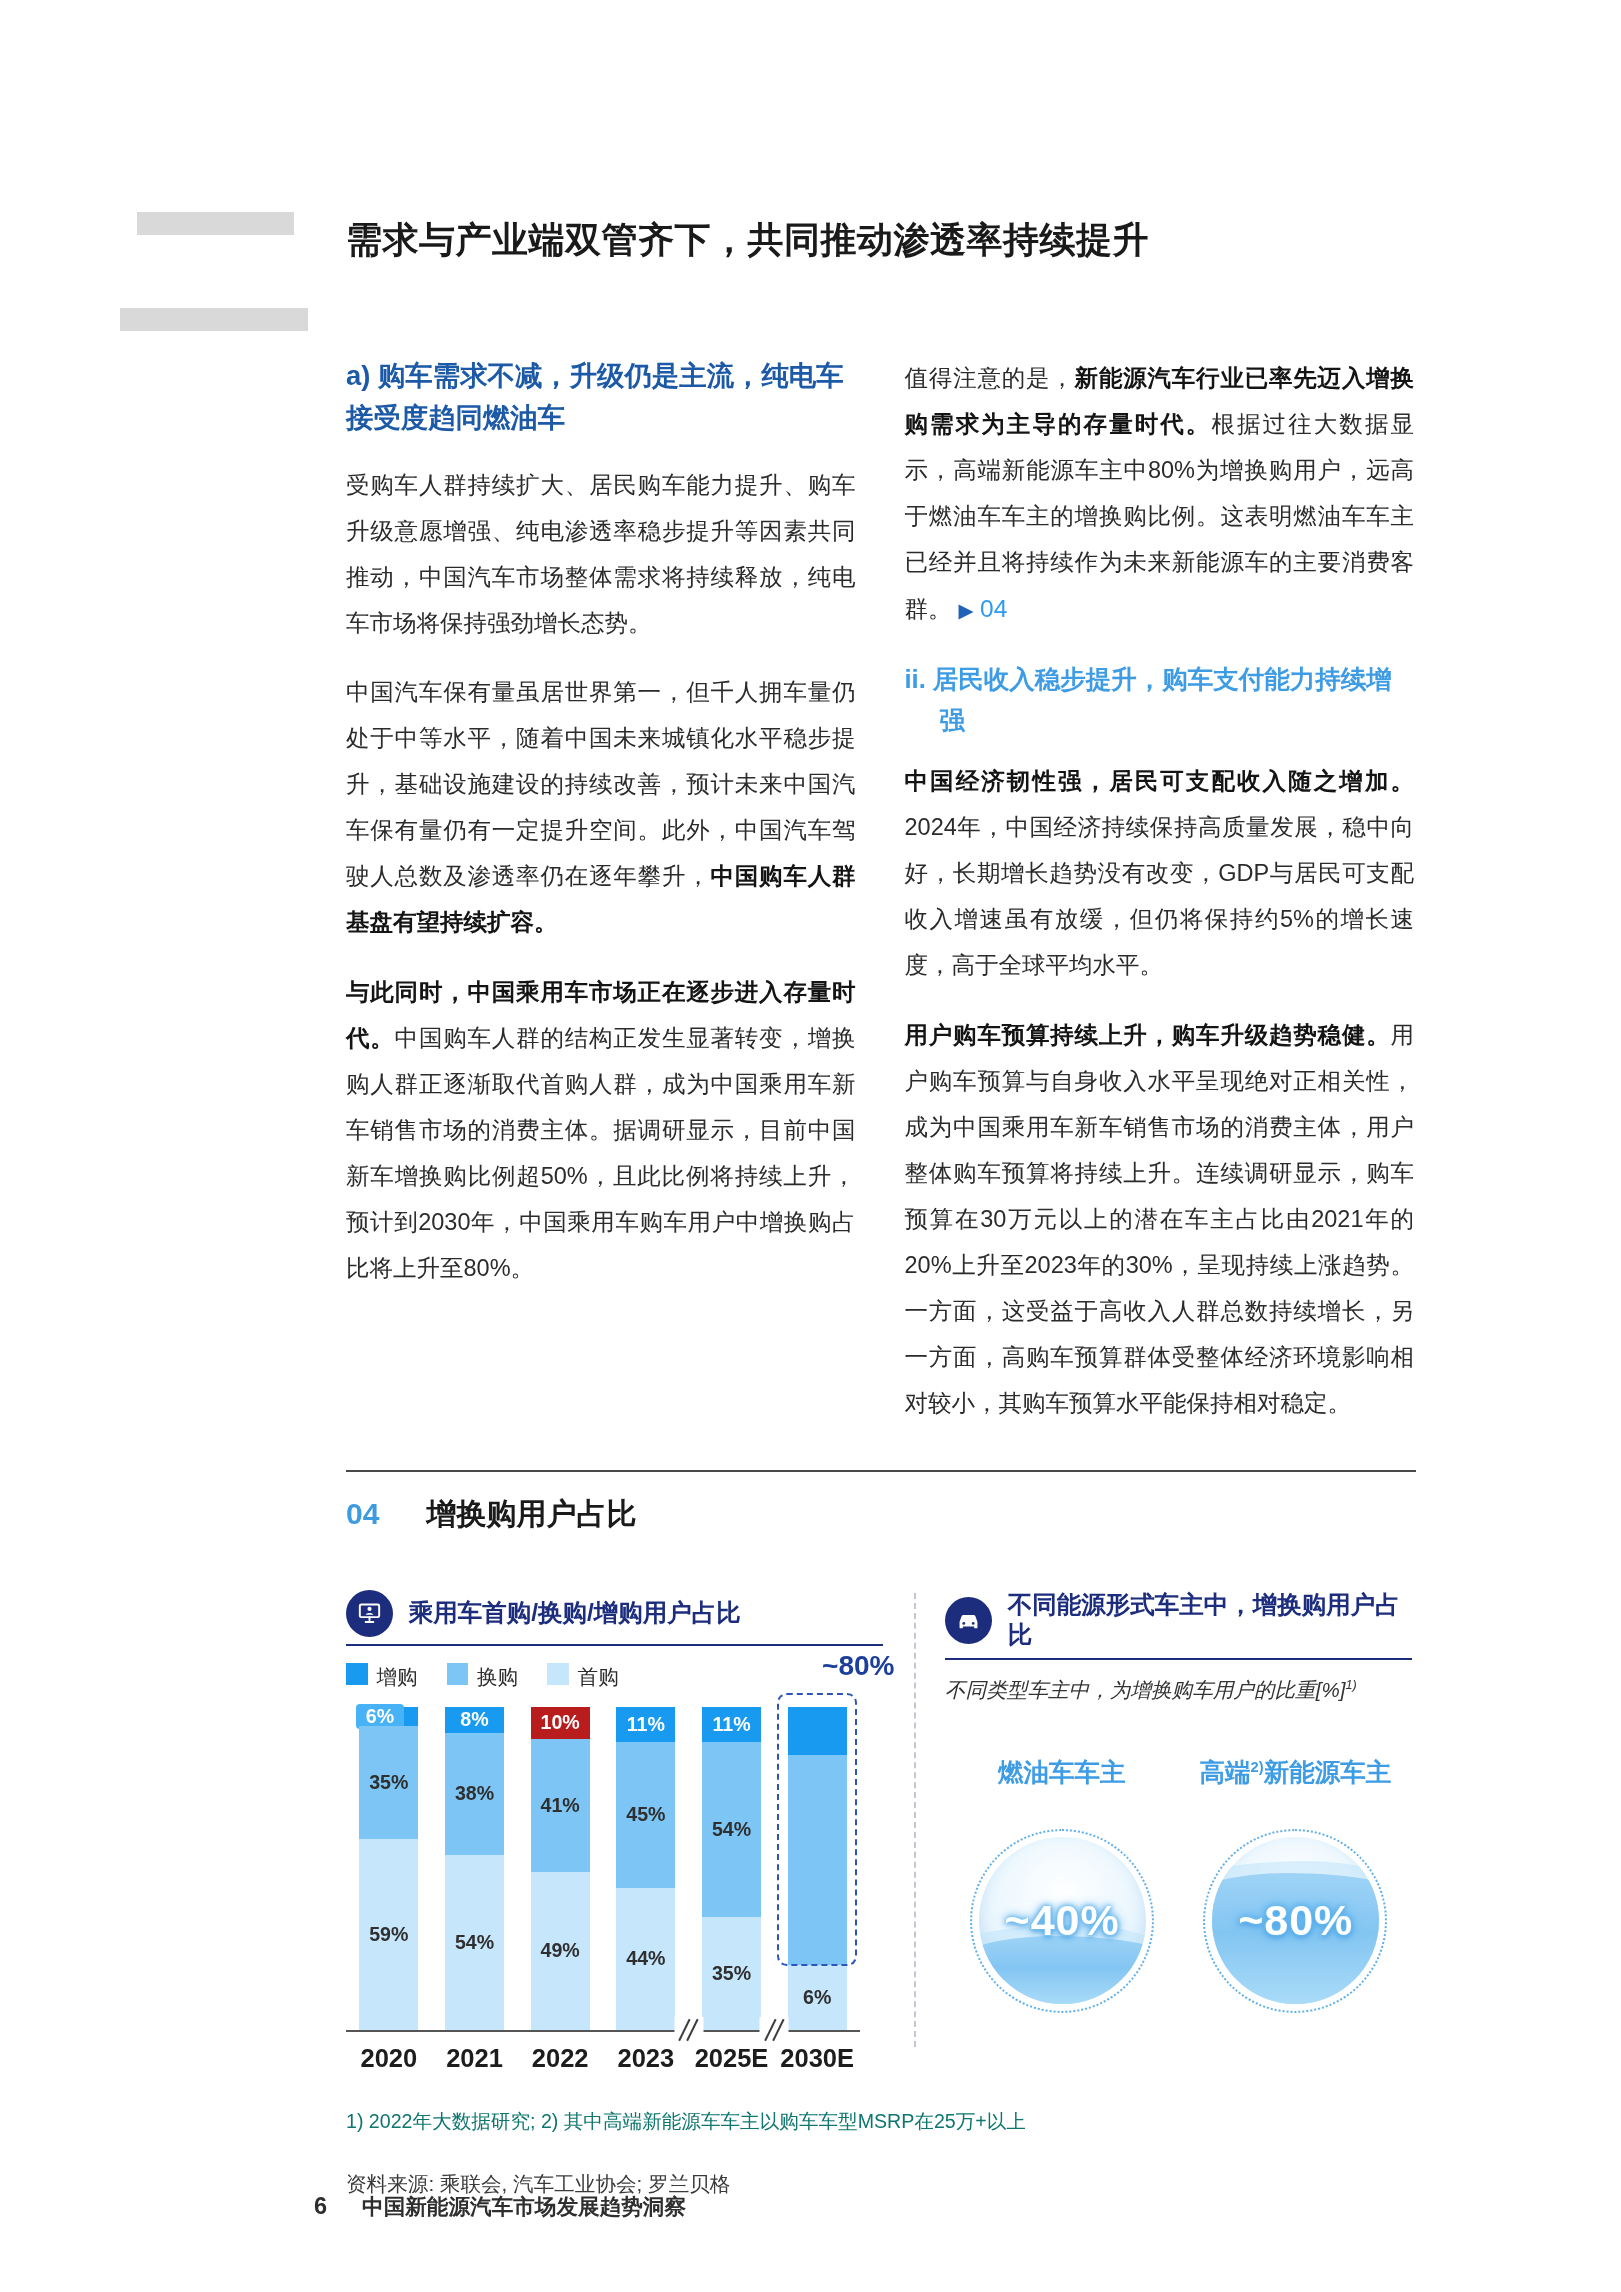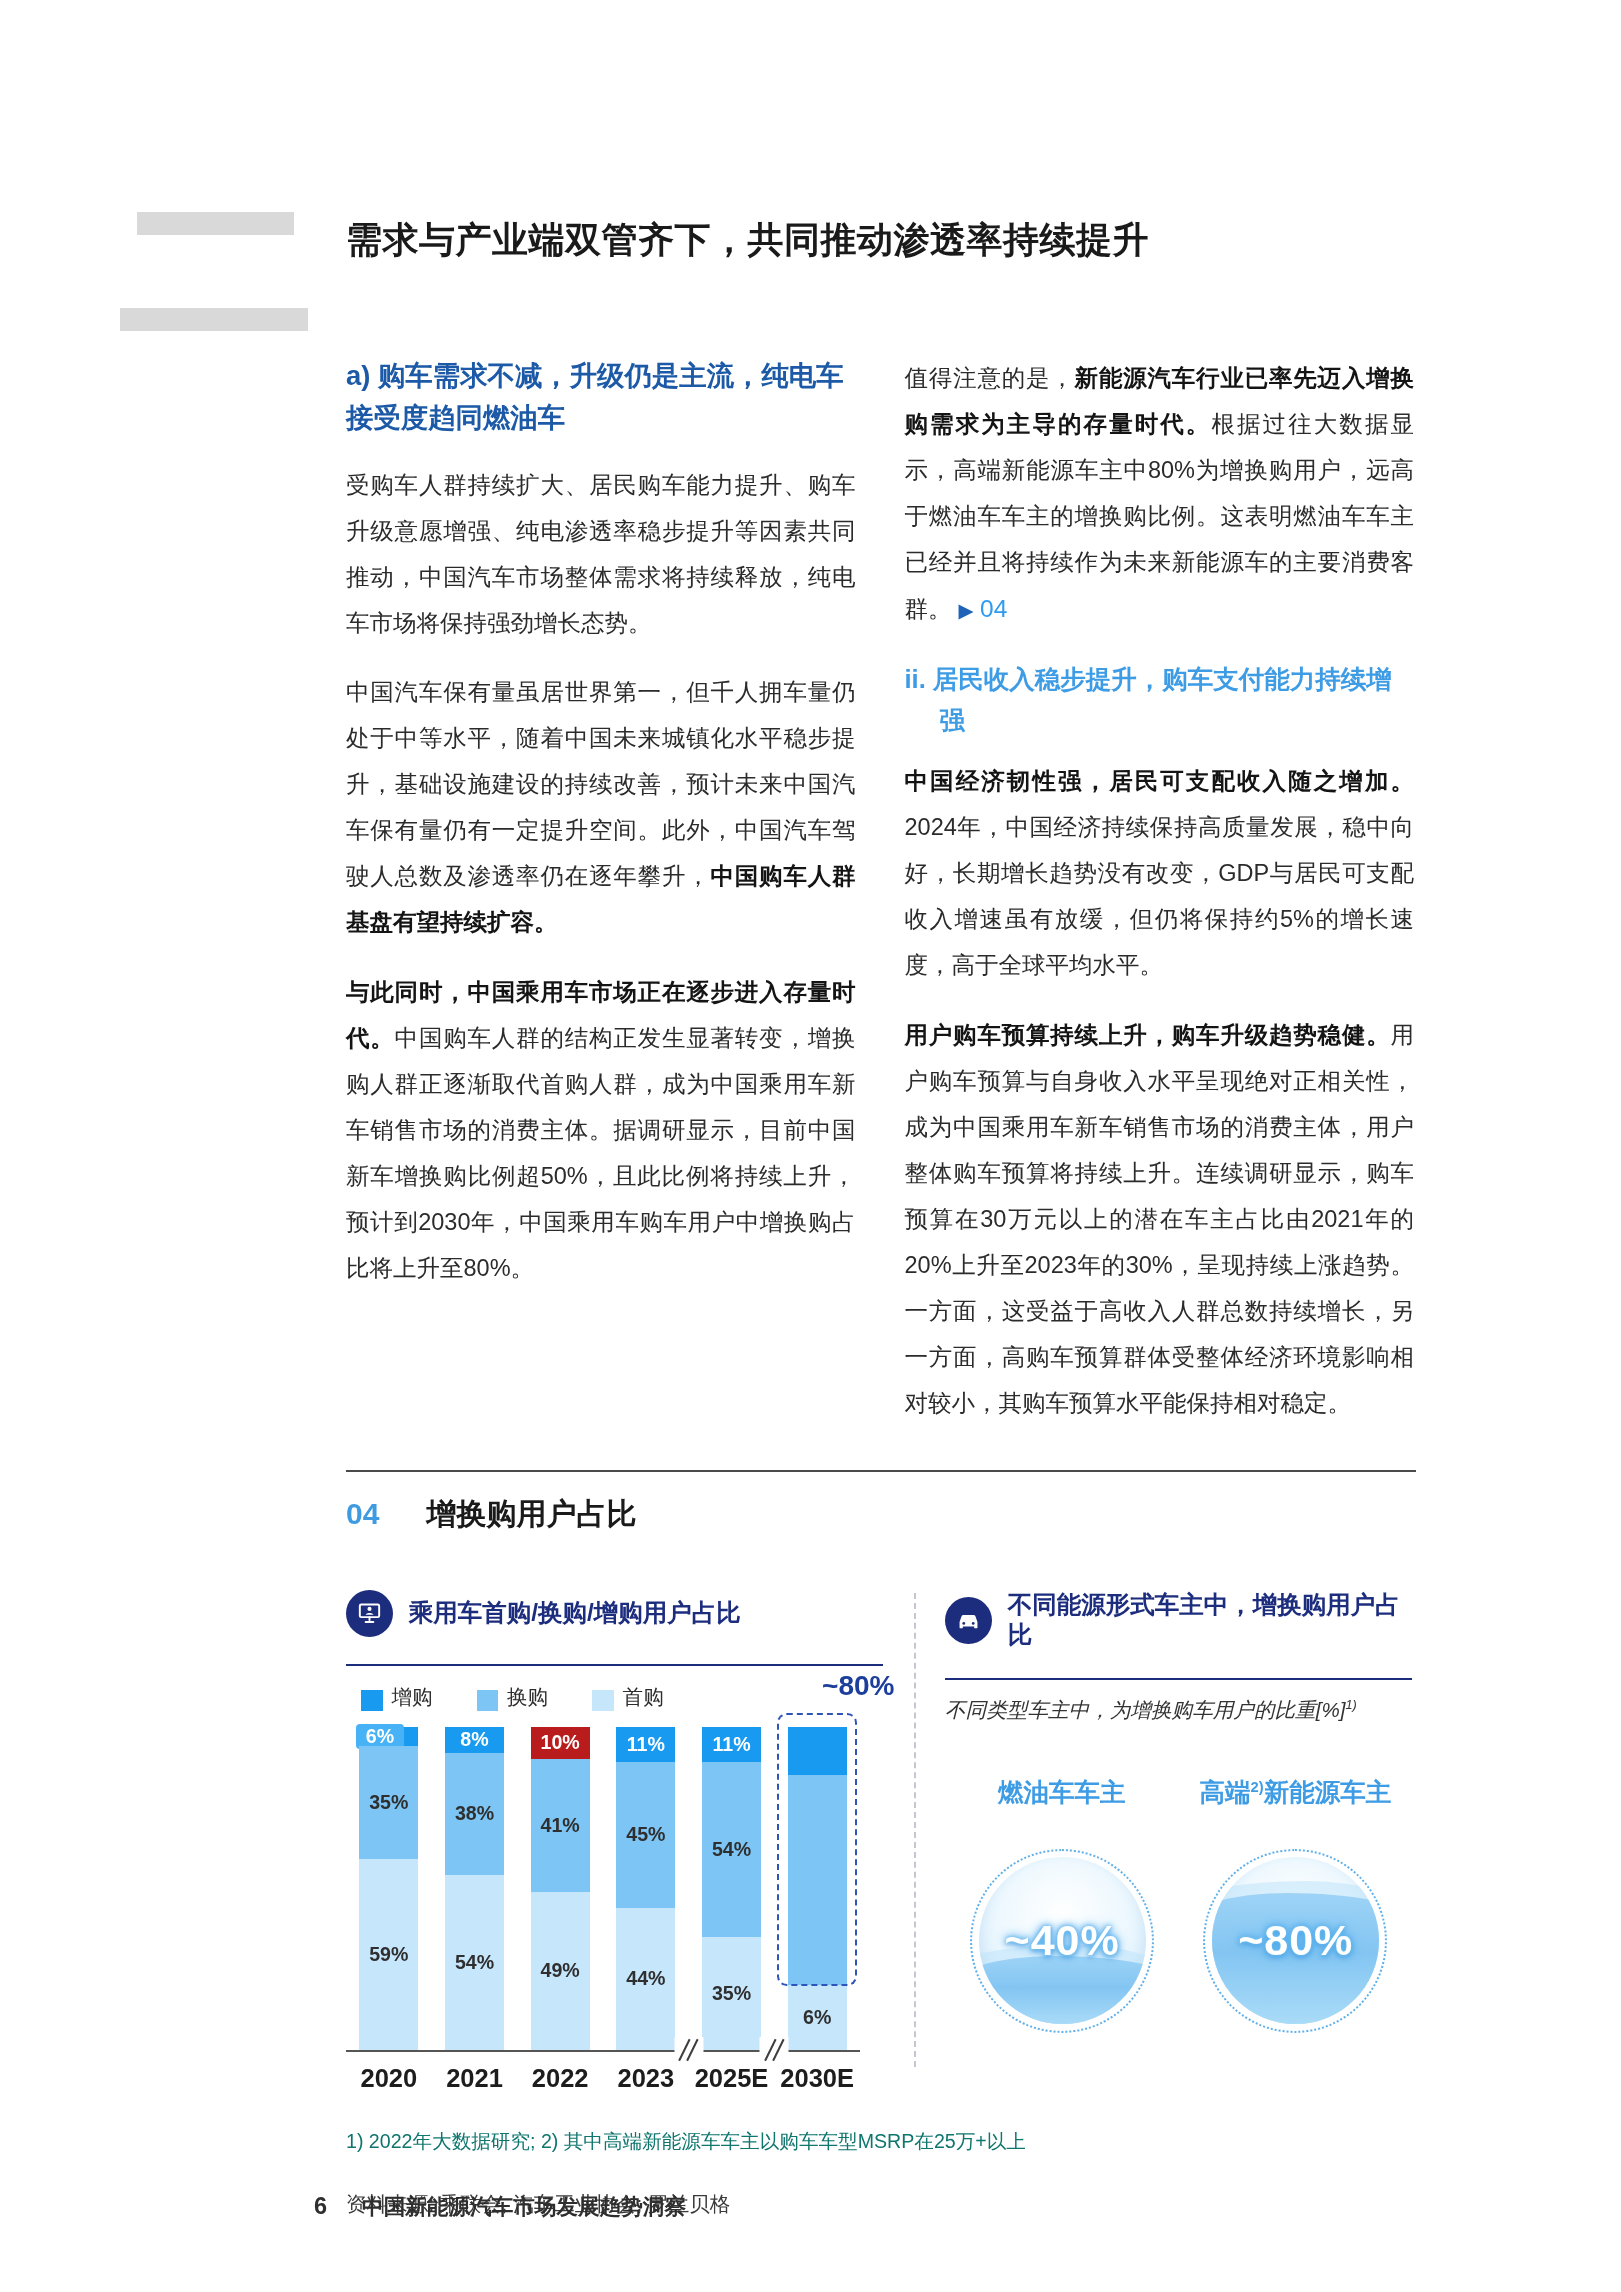--- a/index.html
+++ b/index.html
@@ -36,30 +36,30 @@
   .exhibit-rule{border-top:2px solid #4a4a4a;height:0;}
   .exhibit-head{margin-top:21.6px;display:flex;align-items:baseline;gap:47px;}
   .exhibit-num{font-size:30px;font-weight:900;color:#3f9be0;}
   .exhibit-title{font-size:30px;font-weight:900;color:#1a1a1a;}
 
   .panels{display:flex;margin-top:55px;align-items:stretch;}
   .panel-left{width:537px;flex:none;}
   .panel-divider{border-left:2px dashed #c6c6d2;margin:3.9px 29px 25.5px 31px;}
   .panel-right{flex:1;min-width:0;padding-right:3.9px;}
 
-  .panel-header{display:flex;align-items:center;gap:15.7px;padding-bottom:27px;
+  .panel-header{display:flex;align-items:center;gap:15.7px;padding-bottom:7px;
                 border-bottom:2.9px solid #1d2d7e;}
   .panel-icon{width:47px;height:47px;border-radius:50%;background:#1d2d7e;flex:none;
               display:flex;align-items:center;justify-content:center;}
   .panel-icon svg{width:29px;height:29px;}
   .panel-title{font-size:24.5px;font-weight:900;color:#1d2d7e;line-height:1.25;}
 
   
   .legend{margin-top:17.6px;display:flex;gap:29px;align-items:center;}
-  .legend-item{display:flex;align-items:flex-end;gap:8.8px;font-size:20.6px;color:#2d2d2d;margin-left:15px;}
+  .legend-item{display:flex;align-items:flex-start;gap:8.8px;font-size:20.6px;color:#2d2d2d;}
   .legend-swatch{width:21.6px;height:21.6px;display:inline-block;}
 
   
   .plot-wrap{margin-top:15.7px;width:514px;}
   .plot{position:relative;height:323px;border-bottom:2px solid #555;display:flex;}
   .bar-col{flex:1;display:flex;align-items:flex-end;justify-content:center;}
   .bar-stack{width:59px;height:100%;display:flex;flex-direction:column;
              justify-content:flex-end;position:relative;}
   .bar-seg{display:flex;align-items:center;justify-content:center;overflow:visible;}
   .seg-label{font-size:19.6px;font-weight:700;color:#2f2f2f;line-height:1;}

